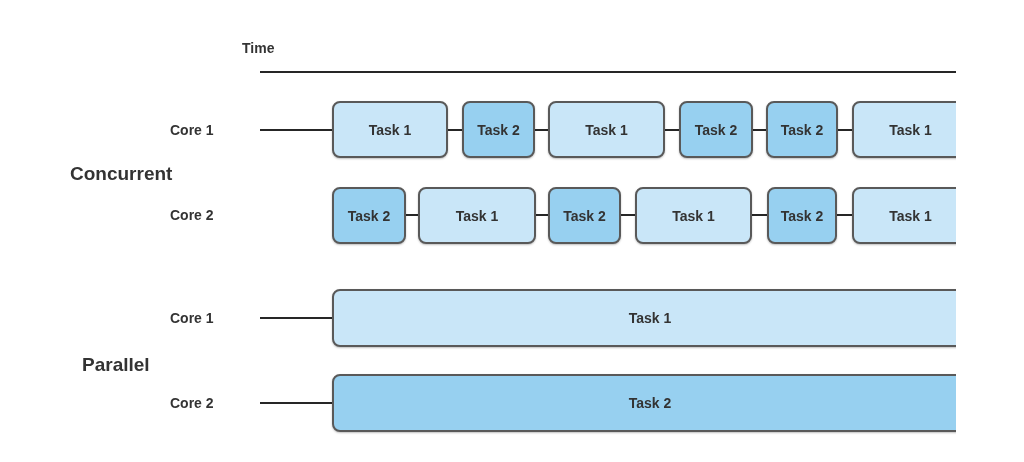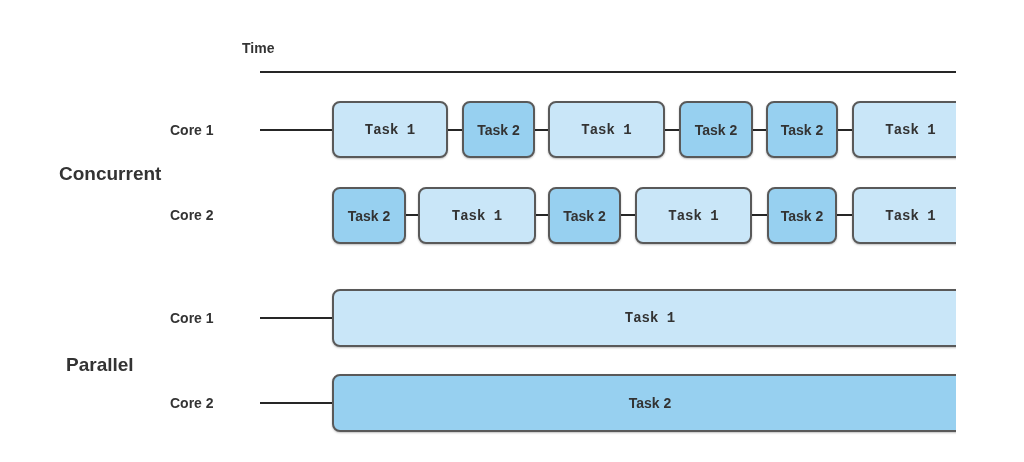--- a/index.html
+++ b/index.html
@@ -31,22 +31,22 @@
     z-index: 1;
   }
   .section-label {
     position: absolute;
     font-size: 19px;
     font-weight: bold;
     color: var(--text-color, #333333);
     z-index: 2;
     white-space: nowrap;
   }
-  .label-concurrent { left: 59px; top: 163px; }
-  .label-parallel   { left: 66px; top: 354px; }
+  .label-concurrent { left: 70px; top: 163px; }
+  .label-parallel   { left: 82px; top: 354px; }
   .time-label {
     position: absolute;
     left: 242px;
     top: 40px;
     font-size: 14px;
     font-weight: bold;
     color: var(--text-color, #333333);
     z-index: 2;
   }
   .time-line { left: 260px; top: 71px; width: 723px; }
@@ -71,21 +71,21 @@
     display: flex;
     align-items: center;
     justify-content: center;
     font-size: 14px;
     font-weight: bold;
     color: var(--text-color, #333333);
     z-index: 2;
     box-shadow: 0 1px 2px rgba(0,0,0,0.25);
     white-space: nowrap;
   }
-  .task-box.light { background: var(--light-fill, #c9e6f8); font-family: Liberation Mono, monospace; }
+  .task-box.light { background: var(--light-fill, #c9e6f8); }
   .task-box.dark  { background: var(--dark-fill, #97d0f0); }
 </style>
 </head>
 <body>
 
 <div id="stage">
   <div class="time-label">Time</div>
   <div class="hline time-line"></div>
   <div class="arrowhead time-arrowhead"></div>
 

